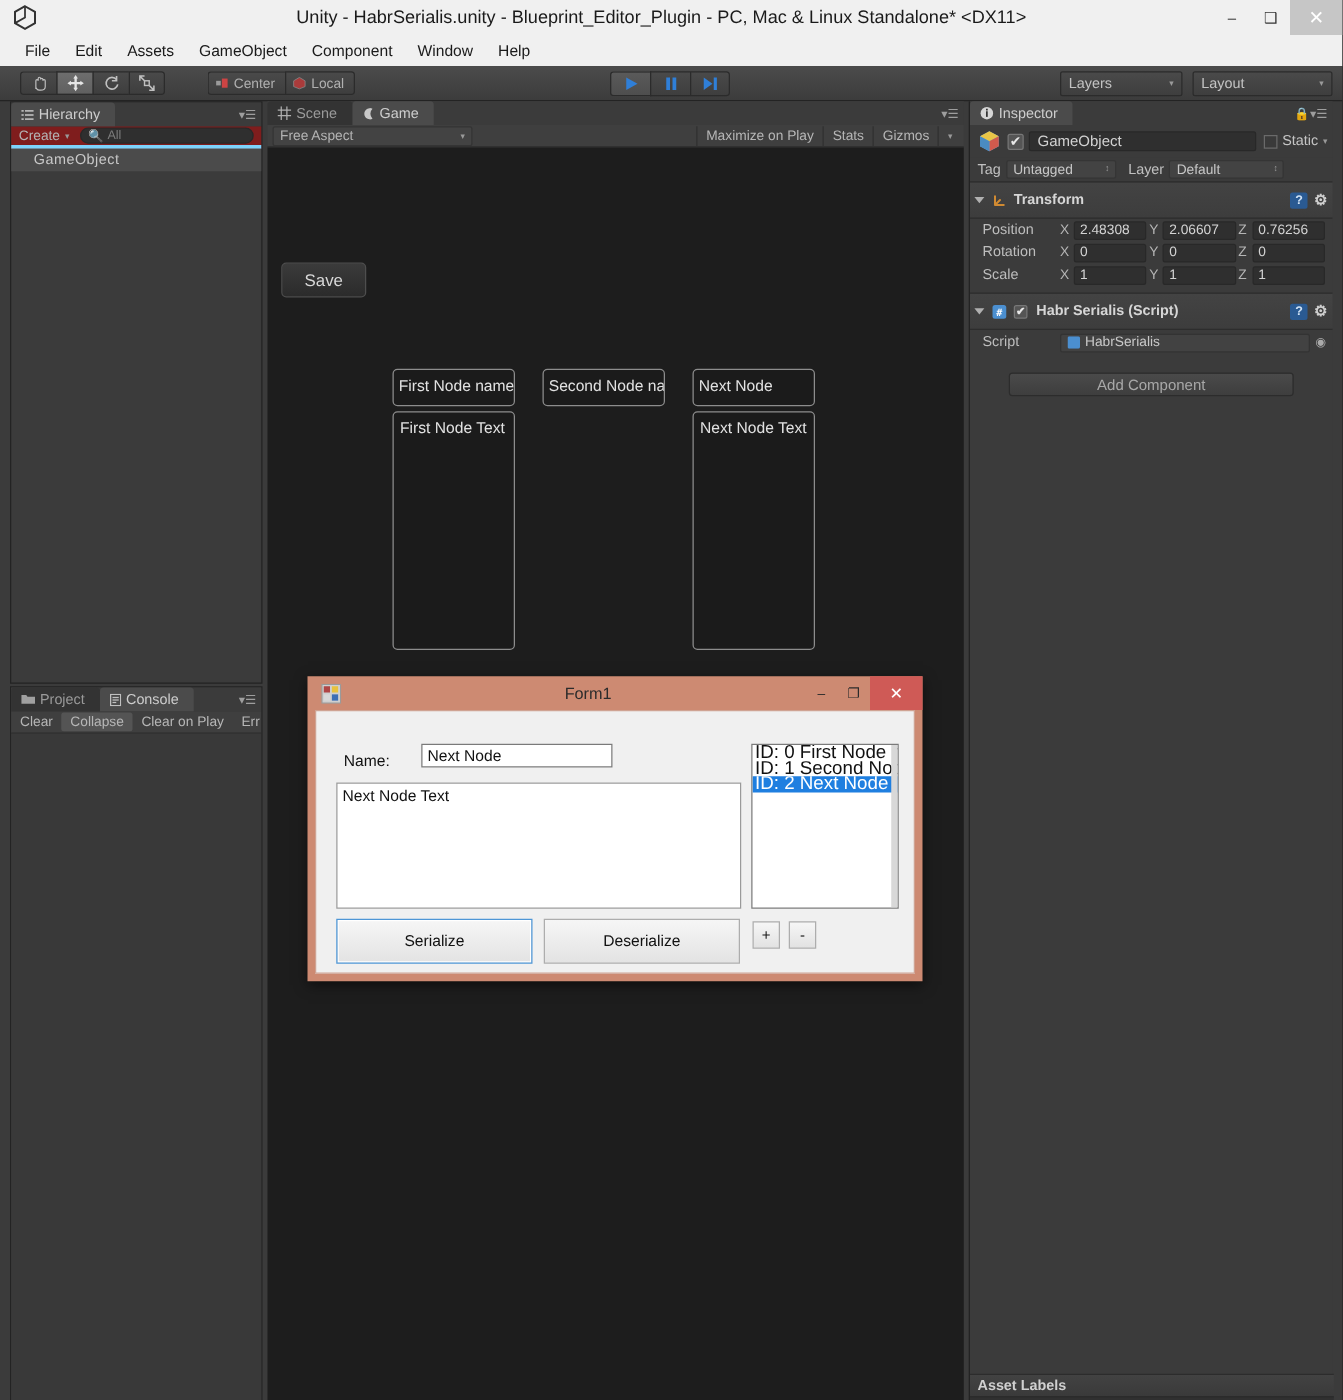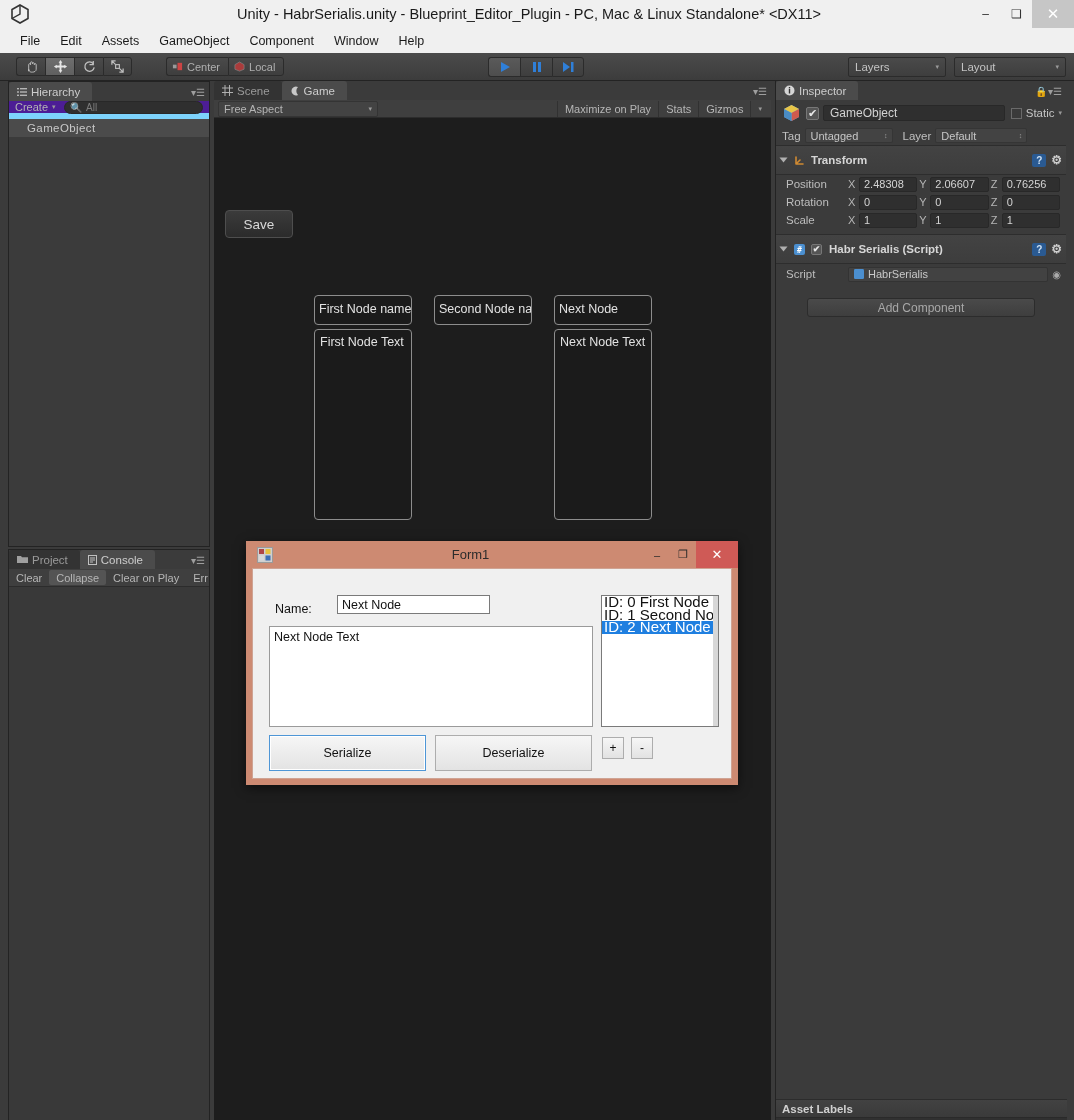--- a/index.html
+++ b/index.html
@@ -106,22 +106,22 @@
     height:19px; padding:0 12px 0 8px; display:flex; align-items:center; gap:4px;
     font-size:11.5px; color:#9a9a9a;
     background:#333333;
     border-radius:3px 3px 0 0;
   }
   .tab.active { background:#4b4b4b; color:#cdcdcd; }
   .tab-menu { position:absolute; right:4px; bottom:3px; color:#9e9e9e; font-size:10px; }
 
   .hierarchy { left:8px; top:28px; width:202px; height:466px;
     background:#3b3b3b; border:1px solid #232323; }
-  .h-toolbar { height:18px; background:#4c1d95; display:flex; align-items:center;
-    border-bottom:6px solid #7dd3fc; }
+  .h-toolbar { height:18px; background:#7f1d1d; display:flex; align-items:center;
+    border-bottom:3px solid #7dd3fc; }
   .h-create { font-size:11px; color:#b4b4b4; padding:0 6px; display:flex; gap:4px; align-items:center;}
   .h-search {
     flex:1; height:13px; margin:0 6px 0 2px; border-radius:7px;
     background:#2f2f2f; border:1px solid #282828;
     display:flex; align-items:center; padding-left:6px;
     font-size:10px; color:#7d7d7d; gap:3px;
   }
   .h-rows { background:#393939; }
   .h-row {
     height:18px; display:flex; align-items:center; padding-left:18px;

